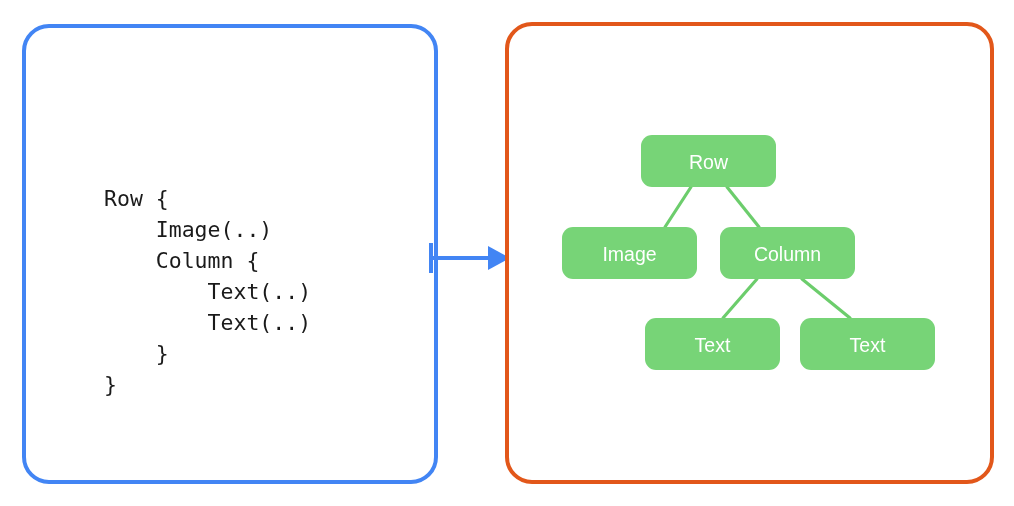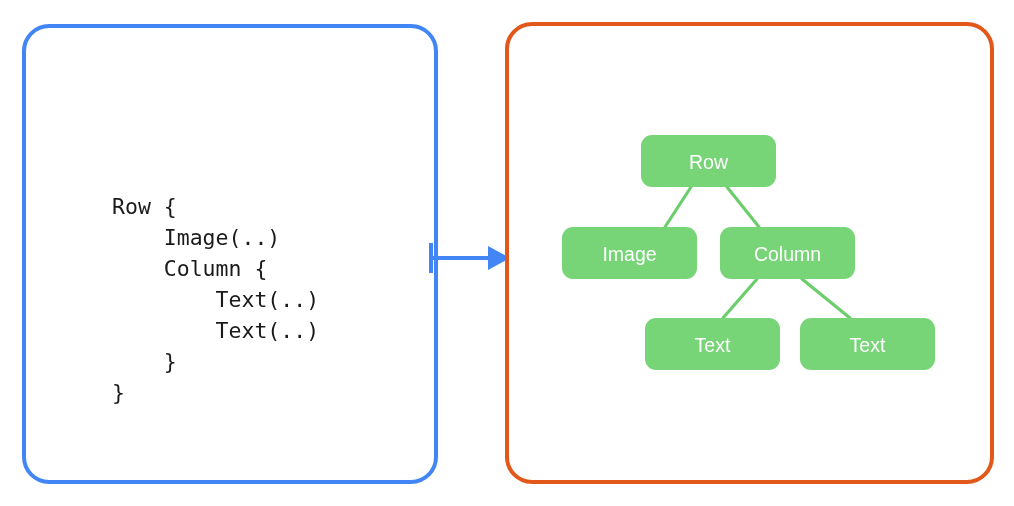--- a/index.html
+++ b/index.html
@@ -45,21 +45,21 @@
     height: 462px;
     border: 4px solid #e2571a;
     border-radius: 27px;
   }
 
   
   #code-block {
     position: absolute;
     left: 78px;
     top: 155px;
-    margin: 8px;
+    margin: 0;
     font-family: "DejaVu Sans Mono", "Liberation Mono", monospace;
     font-size: 21.5px;
     line-height: 31px;
     color: #1a1a1a;
     white-space: pre;
     letter-spacing: 0px;
   }
 
   
   #arrow-svg {

